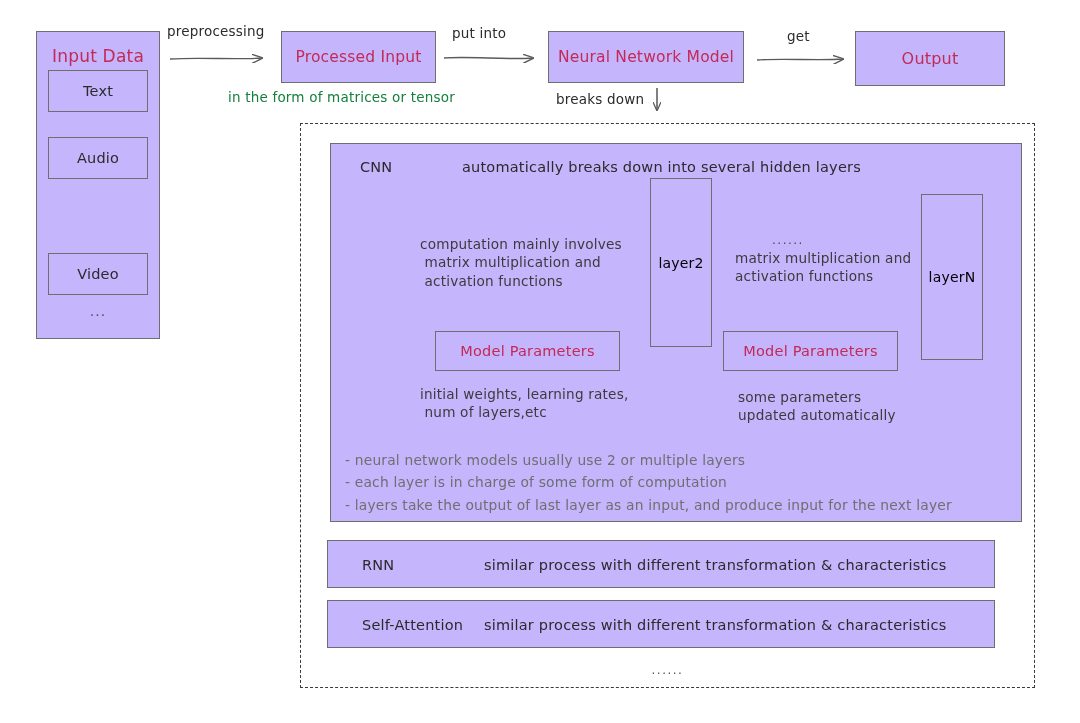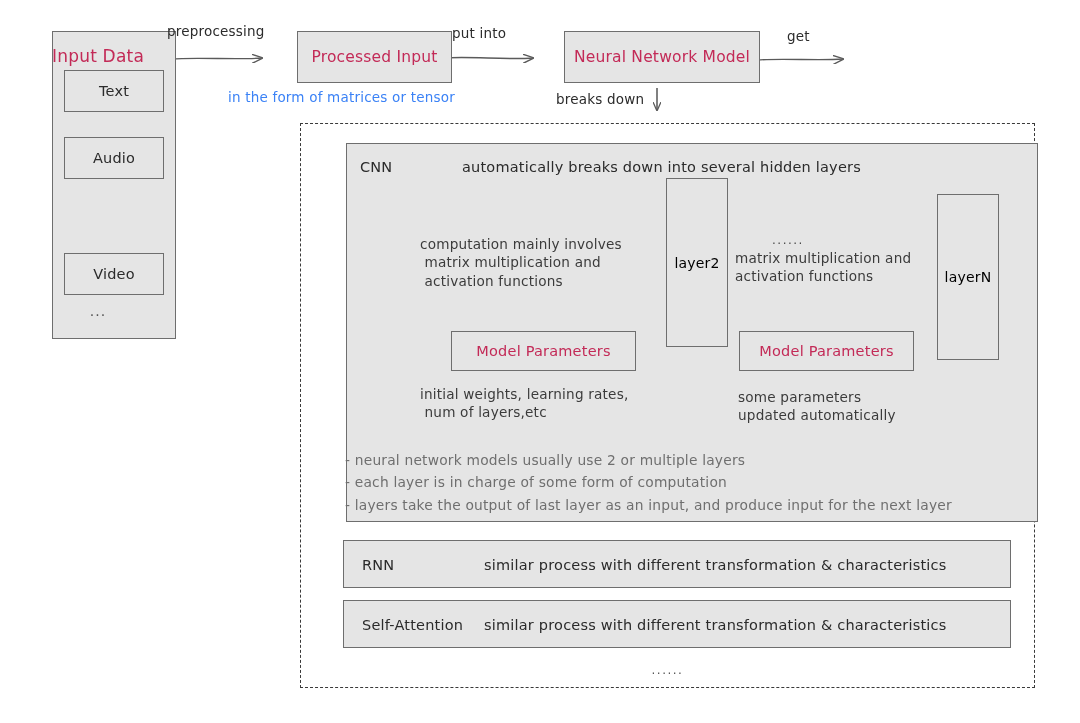--- a/index.html
+++ b/index.html
@@ -14,26 +14,25 @@
     background: #ffffff;
     font-family: "DejaVu Sans", sans-serif;
     overflow: hidden;
   }
 
   
   .box {
     position: absolute;
     box-sizing: border-box;
     border: 1.6px solid #6e6e6e;
-    background: #e5e5e5;
+    background: #c4b5fd;
     display: flex;
     align-items: center;
     justify-content: center;
     text-align: center;
-    margin-left: 16px;
   }
   .dashed-region {
     position: absolute;
     box-sizing: border-box;
     border: 1.8px dashed #3a3a3a;
     background: transparent;
   }
   .txt {
     position: absolute;
     white-space: pre;
@@ -106,21 +105,21 @@
 
   #output-box {
     left: 855px; top: 31px;
     width: 150px; height: 55px;
   }
   #output-label { font-size: 16px; }
 
   #lbl-preprocessing { left: 167px; top: 22px;  font-size: 13.5px; }
   #lbl-put-into      { left: 452px; top: 24px;  font-size: 13.5px; }
   #lbl-get           { left: 787px; top: 27px;  font-size: 13.5px; }
-  #lbl-matrices      { left: 228px; top: 88px;  font-size: 13.5px; color:#3b82f6; }
+  #lbl-matrices      { left: 228px; top: 88px;  font-size: 13.5px; color:#15803d; }
   #lbl-breaks-down   { left: 556px; top: 90px;  font-size: 13.5px; }
 
   
   #breakdown-region {
     left: 300px; top: 123px;
     width: 735px; height: 565px;
   }
 
   
   #cnn-panel {
@@ -269,20 +268,23 @@
   <div class="txt label-hand" id="input-item-ellipsis">...</div>
 
   <div class="box" id="processed-input-box">
     <span class="label-hand accent" id="processed-input-label">Processed Input</span>
   </div>
 
   <div class="box" id="nn-model-box">
     <span class="label-hand accent" id="nn-model-label">Neural Network Model</span>
   </div>
 
+  <div class="box" id="output-box">
+    <span class="label-hand accent" id="output-label">Output</span>
+  </div>
 
   <div class="txt label-hand" id="lbl-preprocessing">preprocessing</div>
   <div class="txt label-hand" id="lbl-put-into">put into</div>
   <div class="txt label-hand" id="lbl-get">get</div>
   <div class="txt label-hand" id="lbl-matrices">in the form of matrices or tensor</div>
   <div class="txt label-hand" id="lbl-breaks-down">breaks down</div>
 
   <div class="dashed-region" id="breakdown-region"></div>
 
   <div class="box" id="cnn-panel"></div>

